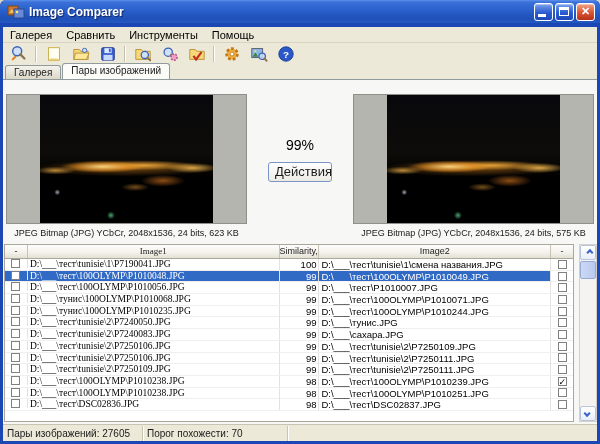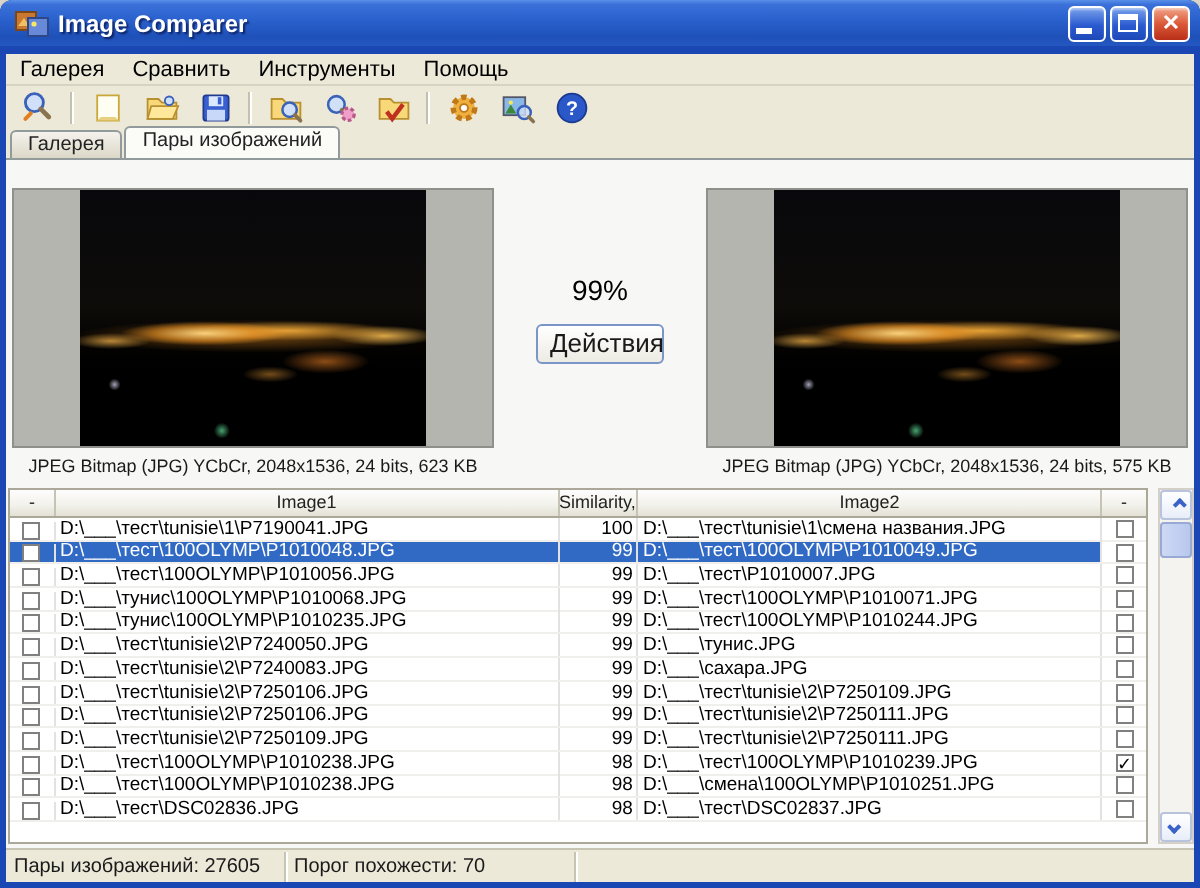--- a/index.html
+++ b/index.html
@@ -57,25 +57,25 @@
   .center-col{position:absolute;left:246px;top:14px;width:102px;height:130px;display:flex;flex-direction:column;
     align-items:center;justify-content:center;gap:9px;}
   .sim-value{font-size:14px;font-weight:normal;color:#000;}
   .actions-btn{font-family:"Liberation Sans",sans-serif;font-size:13px;color:#1a1a1a;width:64px;height:20px;
     border:1px solid #7b95c8;border-radius:3px;background:linear-gradient(#ffffff,#ecebe3);}
   
   .listview{position:absolute;left:1px;top:164px;width:570px;height:178px;background:#fff;border:1px solid #aca899;}
   .lv-head{display:flex;height:14px;background:linear-gradient(#fdfdfd,#f2f1ea 60%,#e3e0d4);border-bottom:1px solid #aca899;}
   .hcell{font-size:9px;color:#222;text-align:center;border-right:1px solid #c6c3b4;line-height:13px;overflow:hidden;white-space:nowrap;}
   .cell{font-size:9.5px;line-height:11px;border-right:1px solid #e2e2e2;overflow:hidden;white-space:nowrap;padding:0 2px;}
-  .trow{display:flex;height:11.7px;align-items:flex-end;border-bottom:1px solid #f0efec;background:#fff;color:#000;}
+  .trow{display:flex;height:11.7px;align-items:flex-start;border-bottom:1px solid #f0efec;background:#fff;color:#000;}
   .trow.sel{background:#316ac5;color:#fff;}
   .trow.sel .c5{background:#fff;color:#000;}
   .c1{width:23px;display:flex;justify-content:center;}
-  .c2{width:252px;}
+  .c2{width:252px;font-family:Liberation Serif, serif;}
   .c3{width:40px;text-align:right;}
   .c4{width:232px;}
   .c5{width:22px;display:flex;justify-content:center;height:100%;align-items:center;}
   .cb{width:9px;height:9px;border:1px solid #808080;background:#fff;display:inline-block;font-size:9px;line-height:8px;
     text-align:center;color:#000;flex:none;}
   
   .vscroll{position:absolute;left:576px;top:164px;width:18px;height:178px;background:#f4f3f0;border:1px solid #d4d0c8;}
   .sbtn{position:absolute;left:0;width:16px;height:15px;background:linear-gradient(#ffffff,#e8eef8);border:1px solid #b8c4de;
     border-radius:2px;display:flex;align-items:center;justify-content:center;}
   .sbtn.up{top:0;}
@@ -355,21 +355,21 @@
               <div class="cell c5" style="border-right: none;">
                 <span class="cb">✓</span>
               </div>
             </div>
             <div class="trow">
               <div class="cell c1">
                 <span class="cb"></span>
               </div>
               <div class="cell c2">D:\___\тест\100OLYMP\P1010238.JPG</div>
               <div class="cell c3">98</div>
-              <div class="cell c4">D:\___\смена\100OLYMP\P1010251.JPG</div>
+              <div class="cell c4">D:\___\тест\100OLYMP\P1010251.JPG</div>
               <div class="cell c5" style="border-right: none;">
                 <span class="cb"></span>
               </div>
             </div>
             <div class="trow">
               <div class="cell c1">
                 <span class="cb"></span>
               </div>
               <div class="cell c2">D:\___\тест\DSC02836.JPG</div>
               <div class="cell c3">98</div>

